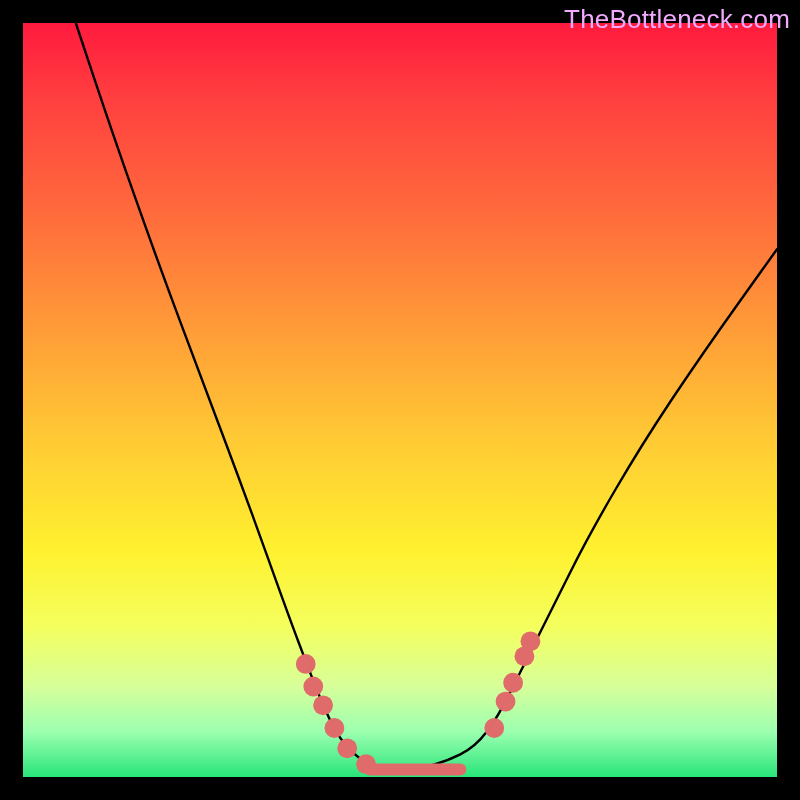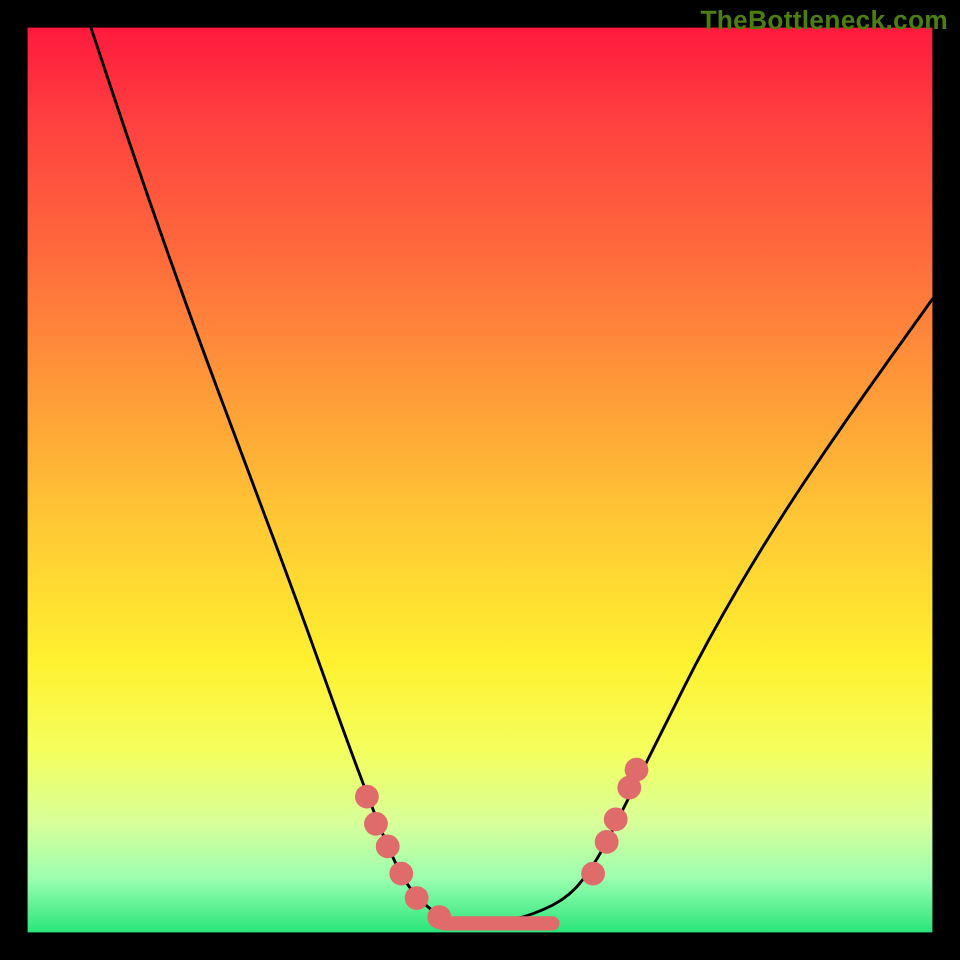--- a/index.html
+++ b/index.html
@@ -36,23 +36,23 @@
       #f4ff5e 80%,
       #d7ff9a 88%,
       #9cffb0 94%,
       #28e57a 100%
     );
   }
   .watermark {
     position: absolute;
     top: 4px;
     right: 10px;
-    color: #4d7c0f;
-    font-size: 22px;
-    font-weight: 700;
+    color: #f0abfc;
+    font-size: 26px;
+    font-weight: 400;
     letter-spacing: 0.2px;
   }
   svg.curve {
     position: absolute;
     left: 0;
     top: 0;
     width: 754px;
     height: 754px;
     overflow: visible;
   }

